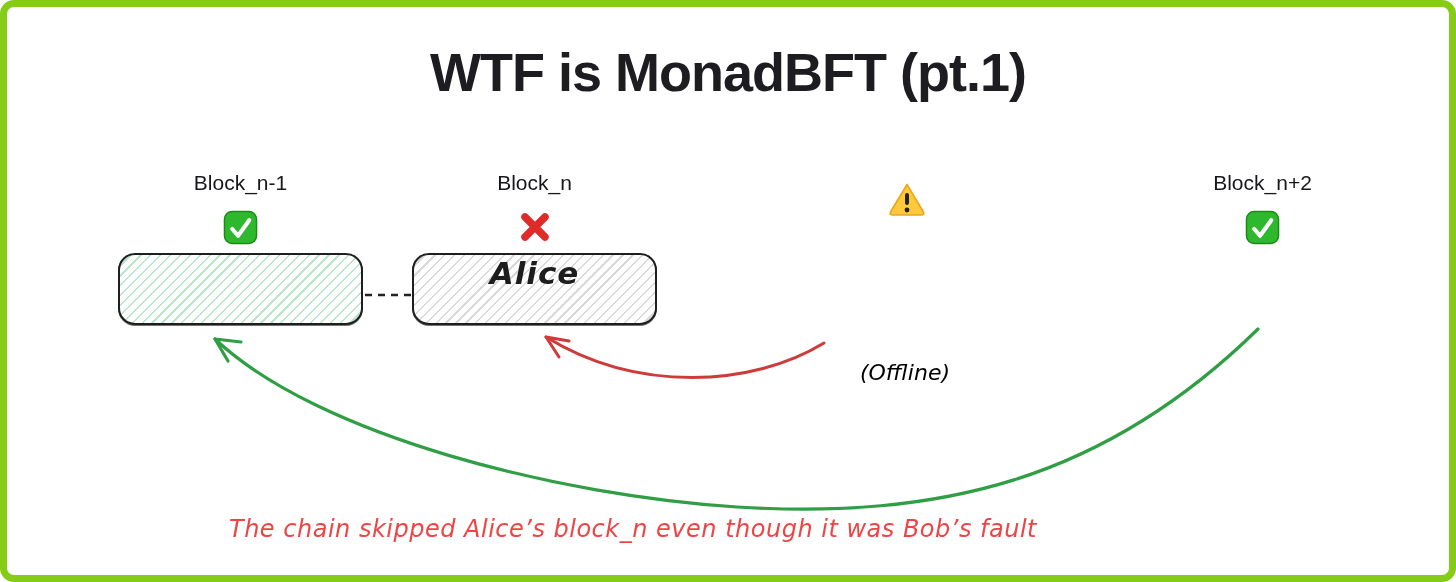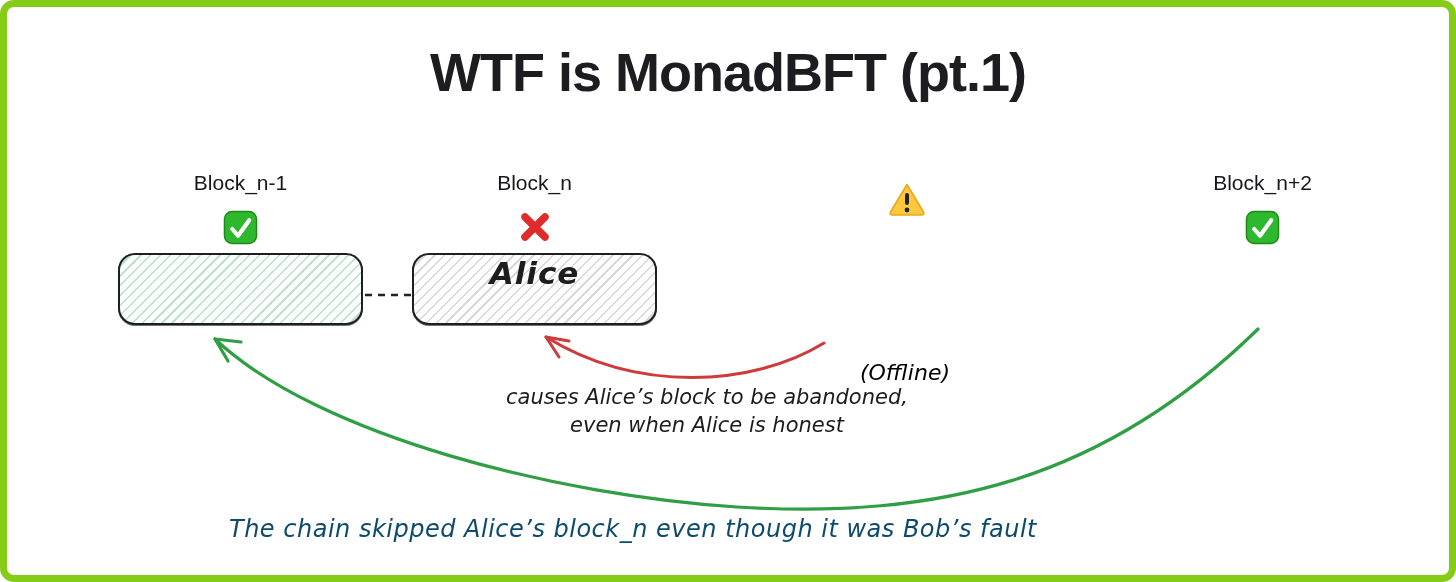--- a/index.html
+++ b/index.html
@@ -32,21 +32,21 @@
   .offline-label{
     position:absolute;top:332px;left:777px;width:242px;text-align:center;
     font-size:22px;color:#000000;font-weight:500;margin-top:21px;
   }
   .mid-annotation{
     position:absolute;top:376px;left:420px;width:560px;text-align:center;
     font-size:21px;line-height:28px;color:#1c1c1c;font-weight:500;
   }
   .bottom-annotation{
     position:absolute;top:508px;left:0;width:1252px;text-align:center;
-    font-size:24px;color:#0c4a6e;font-weight:500;letter-spacing:.5px;
+    font-size:24px;color:#ef4444;font-weight:500;letter-spacing:.5px;
   }
   .arrows{position:absolute;top:0;left:0;width:1456px;height:582px;pointer-events:none;}
 </style>
 </head>
 <body>
 
 <div class="canvas">
 
   <h1 class="page-title">WTF is MonadBFT (pt.1)</h1>
 
@@ -105,20 +105,16 @@
     <div class="status-icon">
         <svg width="35" height="35" viewBox="0 0 36 36">
           <rect x="1.5" y="1.5" width="33" height="33" rx="8" fill="#2eb82e" stroke="#1d8a14" stroke-width="1.5"></rect>
           <path d="M9.5 19.5 L15.5 26.5 L27 10.5" stroke="#fff" stroke-width="4.2" fill="none" stroke-linecap="round" stroke-linejoin="round"></path>
         </svg>
       </div>
   </div>
 
   <div class="offline-label hand">(Offline)</div>
 
-  <div class="mid-annotation hand">
-    <div>causes Alice’s block to be abandoned,</div>
-    <div>even when Alice is honest</div>
-  </div>
 
   <div class="bottom-annotation hand">The chain skipped Alice’s block_n even though it was Bob’s fault</div>
 
 </div>
 
 </body></html>

